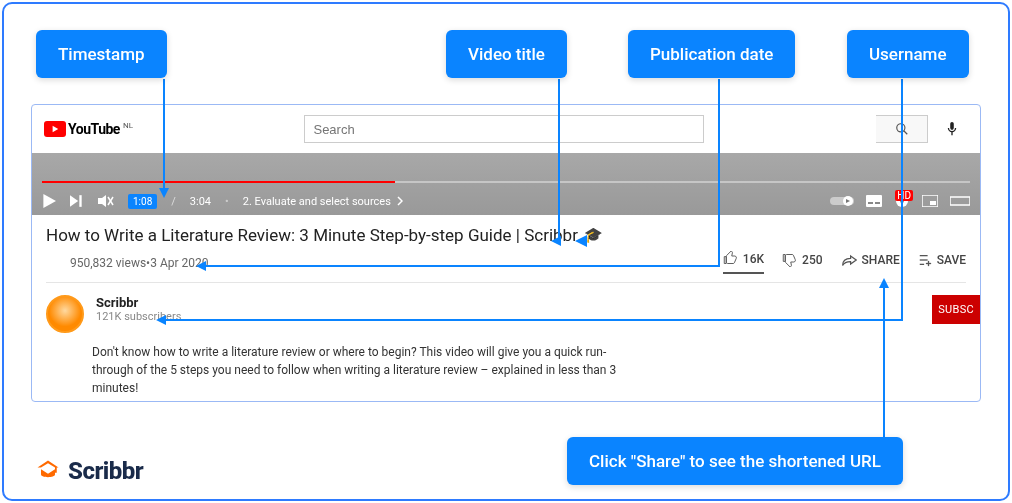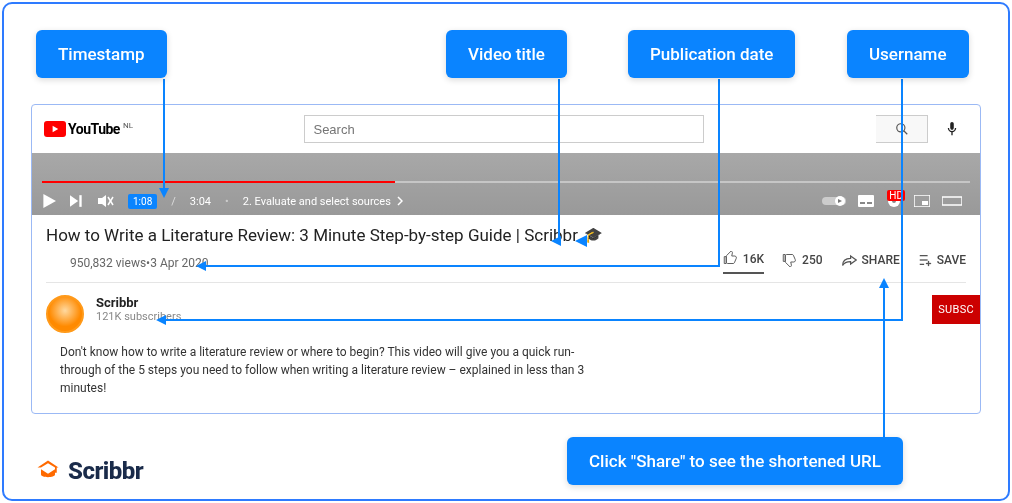--- a/index.html
+++ b/index.html
@@ -1,53 +1,53 @@
 <!DOCTYPE html>
 <html><head>
 <meta charset="utf-8">
 <style>
   * { box-sizing: border-box; margin: 0; padding: 0; }
   body { font-family: Roboto, Arial, sans-serif; background: #fff; width: 1012px; height: 503px; position: relative; }
   .outer { position: absolute; inset: 2px; border: 2px solid #2e7bff; border-radius: 10px; background: #fff; }
   .label { position: absolute; background: #0a84ff; color: #fff; font-size: 17px; font-weight: 500; padding: 14px 22px; border-radius: 6px; box-shadow: 0 2px 6px rgba(0,0,0,0.15); z-index: 20; white-space: nowrap; }
-  .yt-card { position: absolute; left: 27px; right: 27px; top: 100px; border: 1px solid #9bb9f5; border-radius: 4px; background: #fff; padding-bottom: 16px; }
+  .yt-card { position: absolute; left: 27px; right: 27px; top: 100px; border: 1px solid #9bb9f5; border-radius: 4px; background: #fff; padding-bottom: 4px; }
   .yt-header { display: flex; align-items: center; padding: 8px 12px; gap: 12px; }
   .yt-logo { display: flex; align-items: center; gap: 2px; }
   .yt-playred { background: #ff0000; width: 22px; height: 16px; border-radius: 3px; display: flex; align-items: center; justify-content: center; }
   .yt-playred svg { width: 8px; height: 8px; }
   .yt-logotxt { font-weight: 700; font-size: 14px; letter-spacing: -0.5px; color: #000; }
   .yt-nl { font-size: 8px; color: #555; margin-left: 1px; margin-top: -8px; }
   .yt-search { flex: 1; display: flex; justify-content: center; align-items: center; }
   .searchbox { display: flex; }
   .searchbox input { width: 400px; height: 28px; border: 1px solid #ccc; padding: 4px 8px; font-size: 13px; color: #666; background: #fff; }
   .search-btn { width: 52px; height: 28px; background: #f8f8f8; border: 1px solid #ccc; border-left: none; display: flex; align-items: center; justify-content: center; }
   .mic-btn { width: 32px; height: 32px; display: flex; align-items: center; justify-content: center; margin-left: 8px; }
   .player { height: 62px; background: linear-gradient(#a8a8a8, #999); position: relative; }
   .progress-bar { position: absolute; left: 10px; right: 10px; top: 28px; height: 2px; background: rgba(255,255,255,0.4); }
   .progress-red { position: absolute; left: 0; width: 38%; height: 100%; background: #ff0000; }
-  .controls { position: absolute; bottom: 6px; left: 10px; right: 18px; display: flex; align-items: center; gap: 14px; color: #fff; font-size: 11px; }
+  .controls { position: absolute; bottom: 6px; left: 10px; right: 10px; display: flex; align-items: center; gap: 14px; color: #fff; font-size: 11px; }
   .ctrl-icon { display: flex; align-items: center; justify-content: center; }
   .ts-badge { background: #0a84ff; color: #fff; padding: 2px 5px; font-size: 10px; border-radius: 2px; }
   .chapter { display: flex; align-items: center; gap: 6px; }
   .controls-right { margin-left: auto; display: flex; gap: 12px; align-items: center; }
   .below { padding: 10px 14px 0 14px; }
   .vtitle { font-size: 17px; color: #222; font-weight: 400; display: flex; align-items: center; gap: 6px; }
   .grad-icon { font-size: 15px; }
   .meta-row { display: flex; align-items: center; margin-top: 6px; font-size: 12px; color: #666; margin-left: 24px; }
   .actions { margin-left: auto; display: flex; gap: 18px; align-items: center; font-size: 12px; color: #444; font-weight: 500; }
   .action { display: flex; align-items: center; gap: 5px; padding-bottom: 6px; }
   .action.liked { border-bottom: 2px solid #555; }
   .hr { border: none; border-top: 1px solid #e5e5e5; margin: 8px 14px 0 14px; }
   .channel { display: flex; padding: 12px 14px 0 14px; gap: 12px; }
   .avatar { width: 38px; height: 38px; border-radius: 50%; background: radial-gradient(circle at 50% 40%, #ffd9a0 0%, #ff8a00 60%); border: 2px solid #ff9a1a; flex-shrink: 0; }
   .chan-info { flex: 1; }
   .chan-name { font-size: 13px; font-weight: 700; color: #222; }
   .chan-subs { font-size: 11px; color: #888; }
   .subscribe { background: #cc0000; color: #fff; font-size: 11px; font-weight: 400; padding: 8px 6px; align-self: flex-start; margin-right: -14px; letter-spacing: 0.3px; }
-  .desc { font-size: 12px; color: #333; line-height: 1.5; margin-left: 28px; margin-top: 10px; max-width: 540px; }
+  .desc { font-size: 12px; color: #333; line-height: 1.5; margin-left: 60px; margin-top: 10px; max-width: 540px; }
   .scribbr-logo { position: absolute; left: 30px; bottom: 14px; display: flex; align-items: center; gap: 6px; z-index: 5; }
   .scribbr-logo svg { width: 28px; height: 28px; }
   .scribbr-txt { font-size: 24px; font-weight: 800; color: #1a2b4a; letter-spacing: -0.5px; }
   svg.arrow { position: absolute; z-index: 15; overflow: visible; pointer-events: none; }
   .arrow path, .arrow line { stroke: #0a84ff; stroke-width: 2; fill: none; }
   .arrow polygon { fill: #0a84ff; }
 </style>
 </head>
 <body>
 

